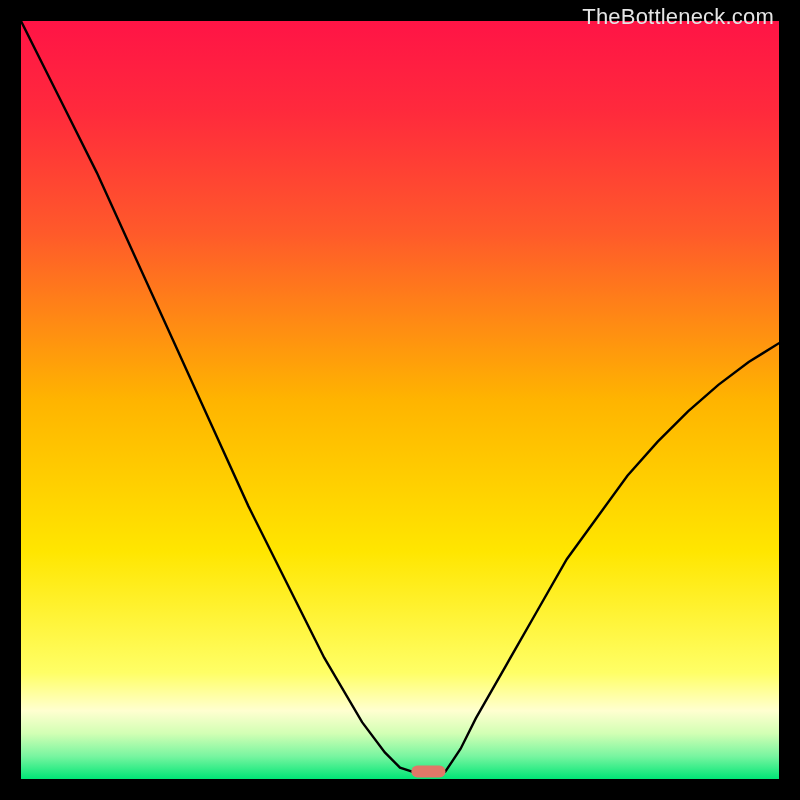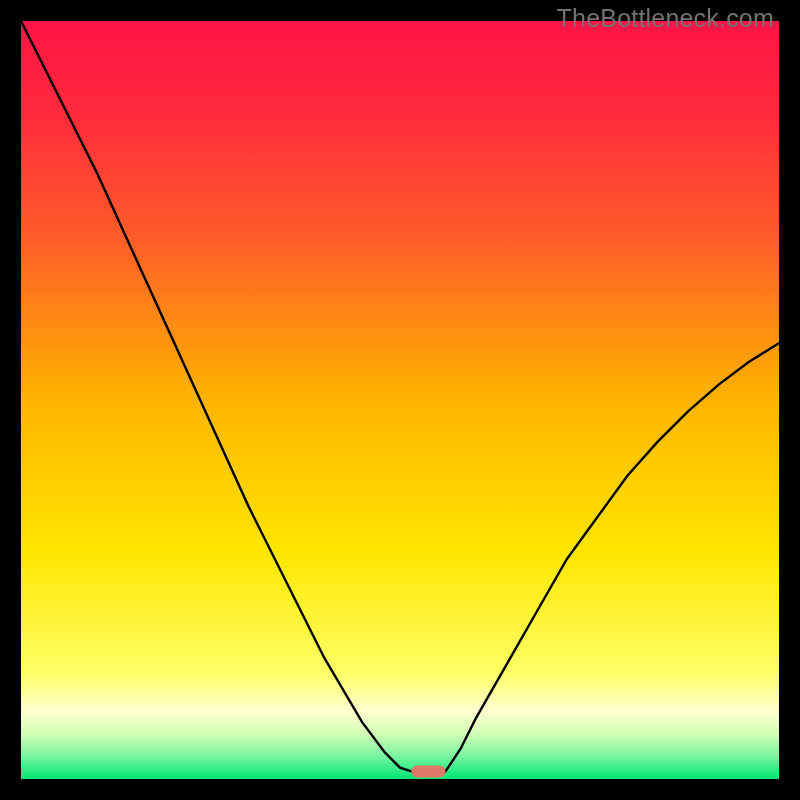--- a/index.html
+++ b/index.html
@@ -22,22 +22,22 @@
     position: absolute;
     left: 0; top: 0;
     width: 758px; height: 758px;
     display: block;
   }
   .watermark {
     position: absolute;
     top: 4px;
     right: 26px;
     font-family: Arial, Helvetica, sans-serif;
-    font-size: 25px;
-    color: #737373;
+    font-size: 22px;
+    color: #e5e5e5;
     font-weight: 500;
     letter-spacing: 0.2px;
   }
 </style>
 </head>
 <body>
 
 <div class="frame">
   <svg class="plot" viewBox="0 0 758 758">
     <defs>

